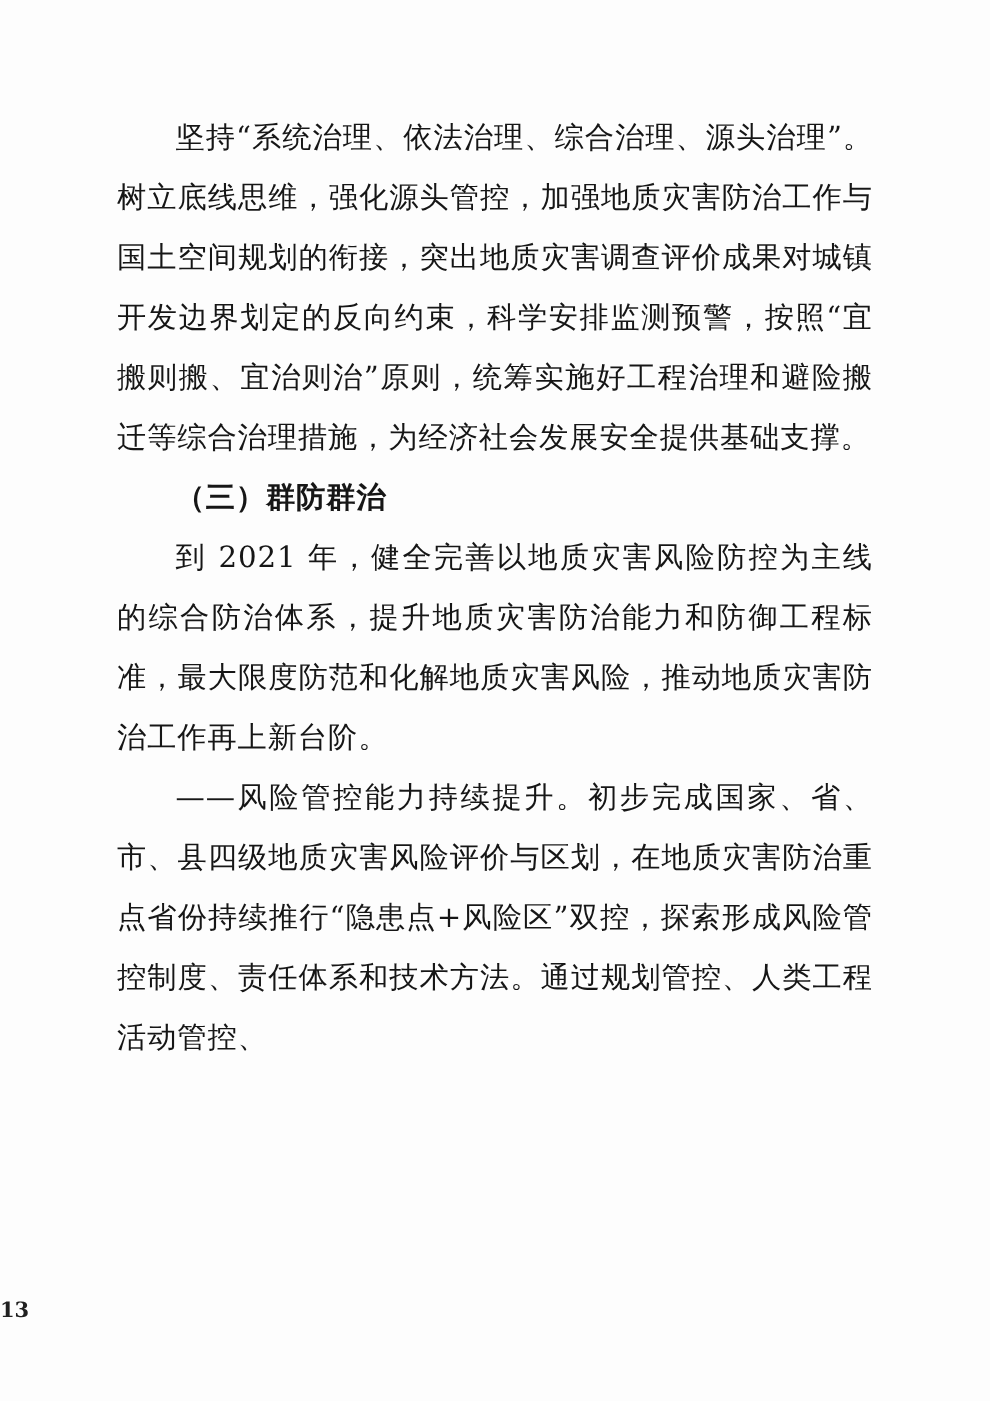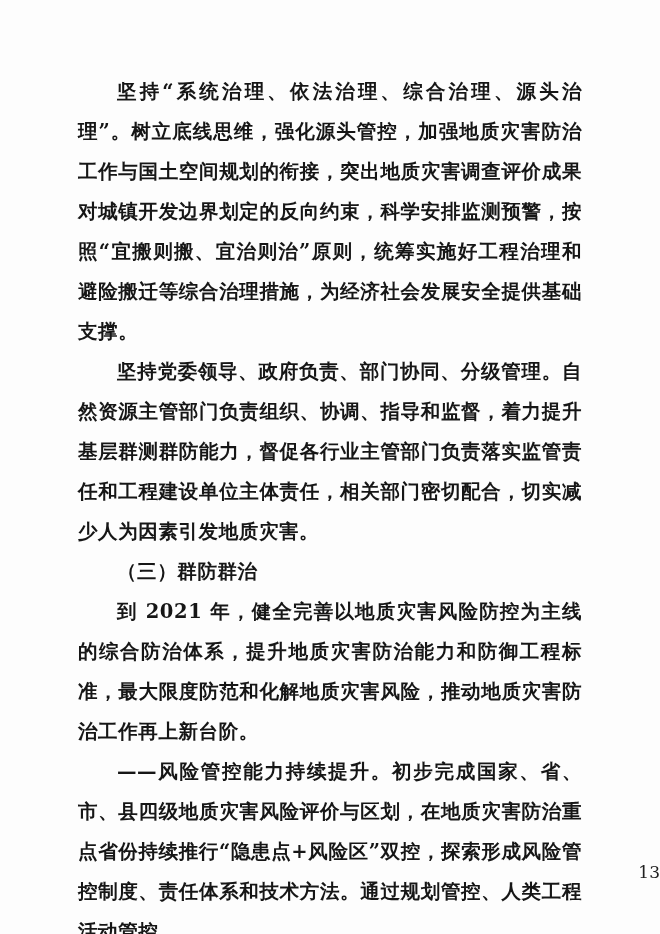--- a/index.html
+++ b/index.html
@@ -25,58 +25,57 @@
   .doc-body {
     font-size: 19.5px;
     line-height: 40px;
     letter-spacing: 0.6px;
     text-align: justify;
     text-justify: inter-ideograph;
     color: #161616;
   }
   p {
     margin: 0;
-    font-weight: bold;
   }
   .para {
     text-indent: 2em;
   }
   .heading {
     text-indent: 2em;
     font-weight: bold;
   }
   .heading-center {
     text-indent: 2em;
     font-weight: bold;
   }
   .dash-para {
     text-indent: 2em;
   }
   .page-number {
     position: absolute;
     left: 0;
     right: 0;
     bottom: 52px;
-    text-align: right;
-    font-size: 17px;
+    text-align: left;
+    font-size: 14px;
     font-family: "DejaVu Serif", "Liberation Serif", serif;
     color: #202020;
+    font-weight: bold;
   }
 </style>
 </head>
 <body>
 
 <div class="page">
 
   <div class="doc-body">
 
     <p class="para">坚持“系统治理、依法治理、综合治理、源头治理”。树立底线思维，强化源头管控，加强地质灾害防治工作与国土空间规划的衔接，突出地质灾害调查评价成果对城镇开发边界划定的反向约束，科学安排监测预警，按照“宜搬则搬、宜治则治”原则，统筹实施好工程治理和避险搬迁等综合治理措施，为经济社会发展安全提供基础支撑。</p>
 
 
-    <p class="para">坚持党委领导、政府负责、部门协同、分级管理。自然资源主管部门负责组织、协调、指导和监督，着力提升基层群测群防能力，督促各行业主管部门负责落实监管责任和工程建设单位主体责任，相关部门密切配合，切实减少人为因素引发地质灾害。</p>
 
     <p class="heading-center">（三）群防群治</p>
 
     <p class="para">到 2021 年，健全完善以地质灾害风险防控为主线的综合防治体系，提升地质灾害防治能力和防御工程标准，最大限度防范和化解地质灾害风险，推动地质灾害防治工作再上新台阶。</p>
 
     <p class="dash-para">——风险管控能力持续提升。初步完成国家、省、市、县四级地质灾害风险评价与区划，在地质灾害防治重点省份持续推行“隐患点+风险区”双控，探索形成风险管控制度、责任体系和技术方法。通过规划管控、人类工程活动管控、</p>
 
   </div>
 
   <div class="page-number">13</div>

